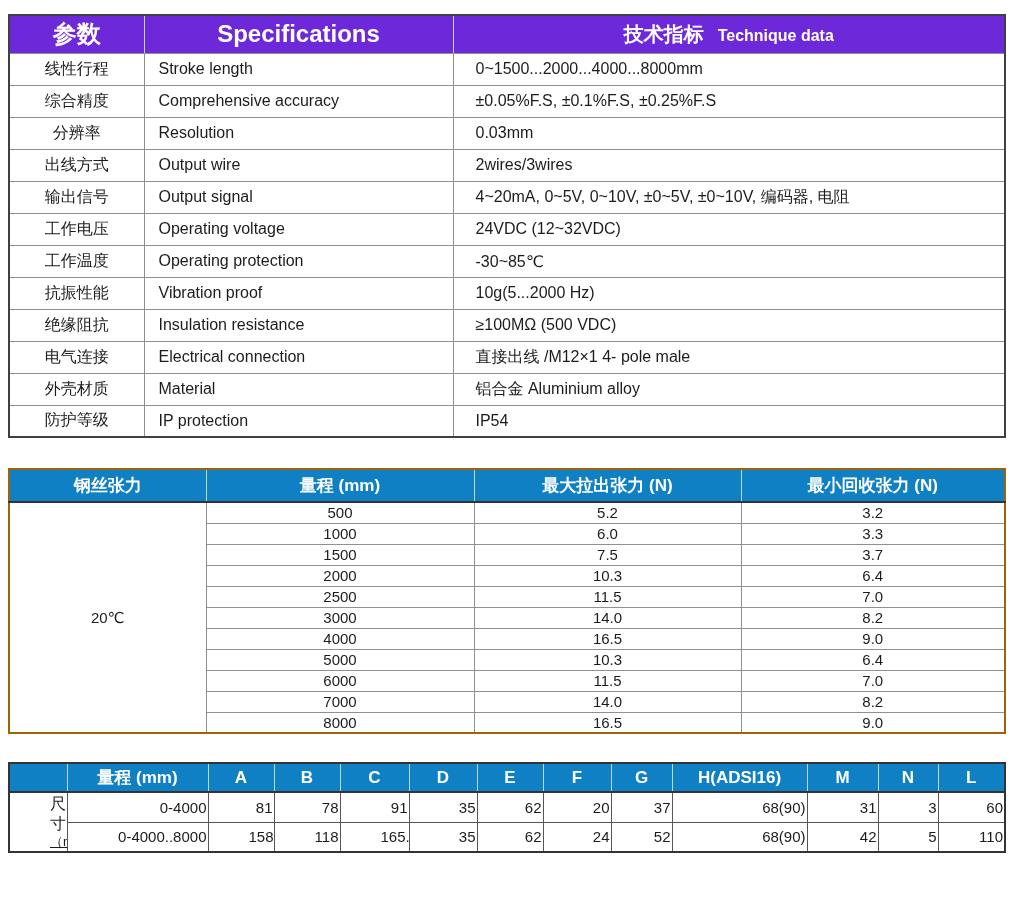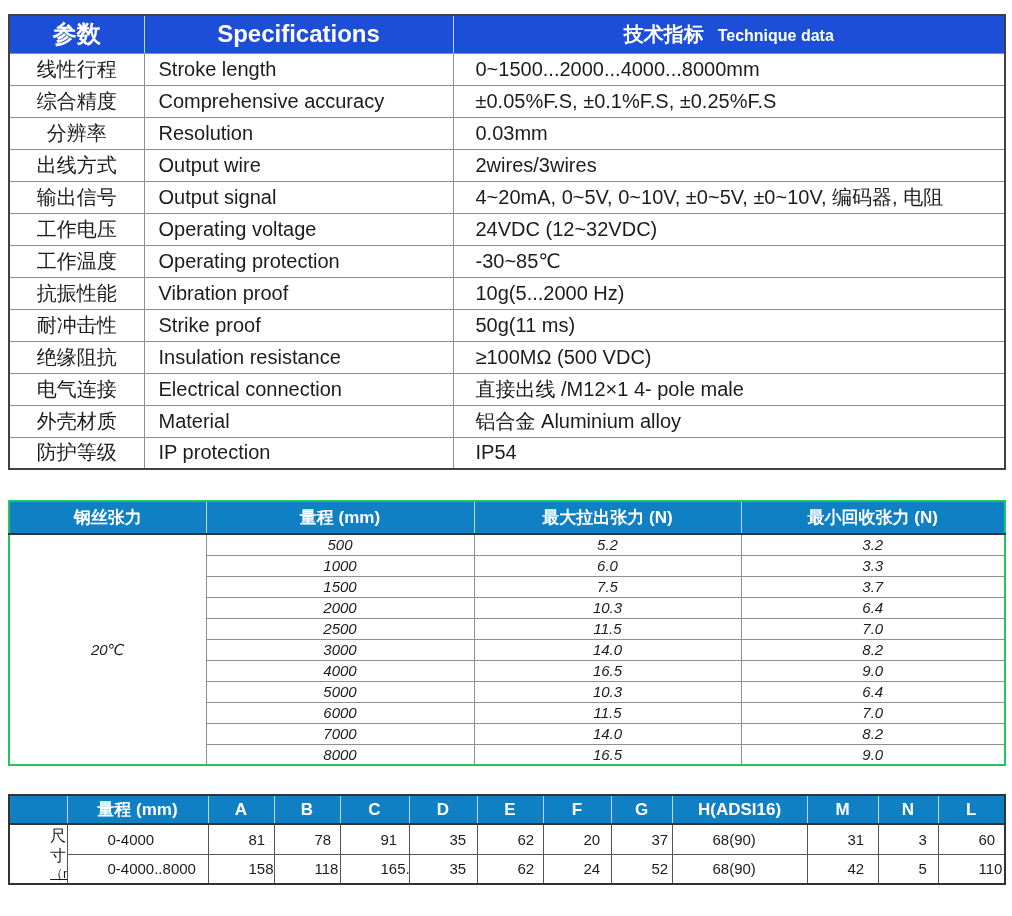--- a/index.html
+++ b/index.html
@@ -13,58 +13,58 @@
   }
   .page { padding: 14px 8px 0 8px; }
 
   table { border-collapse: collapse; table-layout: fixed; width: 996px; }
   td, th { overflow: hidden; }
 
   
   .spec-table { border: 2px solid #404040; }
   .spec-table th, .spec-table td { border: 1px solid #8f8f8f; }
   .spec-table thead th {
-    background: #1d4ed8; color: #ffffff;
+    background: #6d28d9; color: #ffffff;
     height: 38px; border-color: #bcd6ea; border-bottom-color: #8f8f8f;
     font-weight: bold; vertical-align: middle;
   }
-  .spec-table tbody td { height: 32px; font-size: 20px; vertical-align: middle; margin-top: 20px; }
+  .spec-table tbody td { height: 32px; font-size: 16px; vertical-align: middle; margin-top: 20px; }
   .th-param { font-size: 24px; }
   .th-spec  { font-size: 24px; }
   .th-tech  { font-size: 20px; }
   .th-tech .en { font-size: 16px; margin-left: 14px; }
   .c-param { text-align: center; }
   .c-spec  { padding-left: 14px; }
   .c-val   { padding-left: 22px; }
 
   
-  .tension-table { margin-top: 30px; border: 2px solid #22c55e; }
+  .tension-table { margin-top: 30px; border: 2px solid #a16207; }
   .tension-table th, .tension-table td { border: 1px solid #909090; }
   .tension-table thead th {
     background: #1080c4; color: #ffffff;
     height: 33px; font-size: 17px; font-weight: bold;
     border-color: #bcd6ea; border-bottom: 2px solid #333333;
     vertical-align: middle; text-align: center;
   }
   .tension-table tbody td {
-    height: 21px; font-size: 15px; text-align: center; vertical-align: middle; font-style: italic;
+    height: 21px; font-size: 15px; text-align: center; vertical-align: middle;
   }
   .temp-cell { font-size: 17px; }
 
   
   .dim-table { margin-top: 28px; border: 2px solid #333333; }
   .dim-table th, .dim-table td { border: 1px solid #555555; }
   .dim-table thead th {
     background: #1080c4; color: #ffffff;
     height: 29px; font-size: 17px; font-weight: bold;
     border-color: #bcd6ea; border-bottom: 2px solid #333333;
     vertical-align: middle; text-align: center;
   }
   .dim-table tbody td {
-    height: 22px; font-size: 15px; text-align: left; vertical-align: middle; padding-left: 40px;
+    height: 22px; font-size: 15px; text-align: right; vertical-align: middle; padding-left: 40px;
   }
   .size-label { line-height: 1.25; }
   .size-label .l1 { font-size: 16px; }
   .size-label .l2 { font-size: 13px; text-decoration: underline; }
 </style>
 </head>
 <body>
 
 <div class="page">
 
@@ -116,25 +116,20 @@
         </tr>
       <tr>
           <td class="c-param">工作温度</td>
           <td class="c-spec">Operating protection</td>
           <td class="c-val">-30~85℃</td>
         </tr>
       <tr>
           <td class="c-param">抗振性能</td>
           <td class="c-spec">Vibration proof</td>
           <td class="c-val">10g(5...2000 Hz)</td>
-        </tr>
-      <tr>
-          <td class="c-param">耐冲击性</td>
-          <td class="c-spec">Strike proof</td>
-          <td class="c-val">50g(11 ms)</td>
         </tr>
       <tr>
           <td class="c-param">绝缘阻抗</td>
           <td class="c-spec">Insulation resistance</td>
           <td class="c-val">≥100MΩ (500 VDC)</td>
         </tr>
       <tr>
           <td class="c-param">电气连接</td>
           <td class="c-spec">Electrical connection</td>
           <td class="c-val">直接出线 /M12×1  4- pole male</td>

